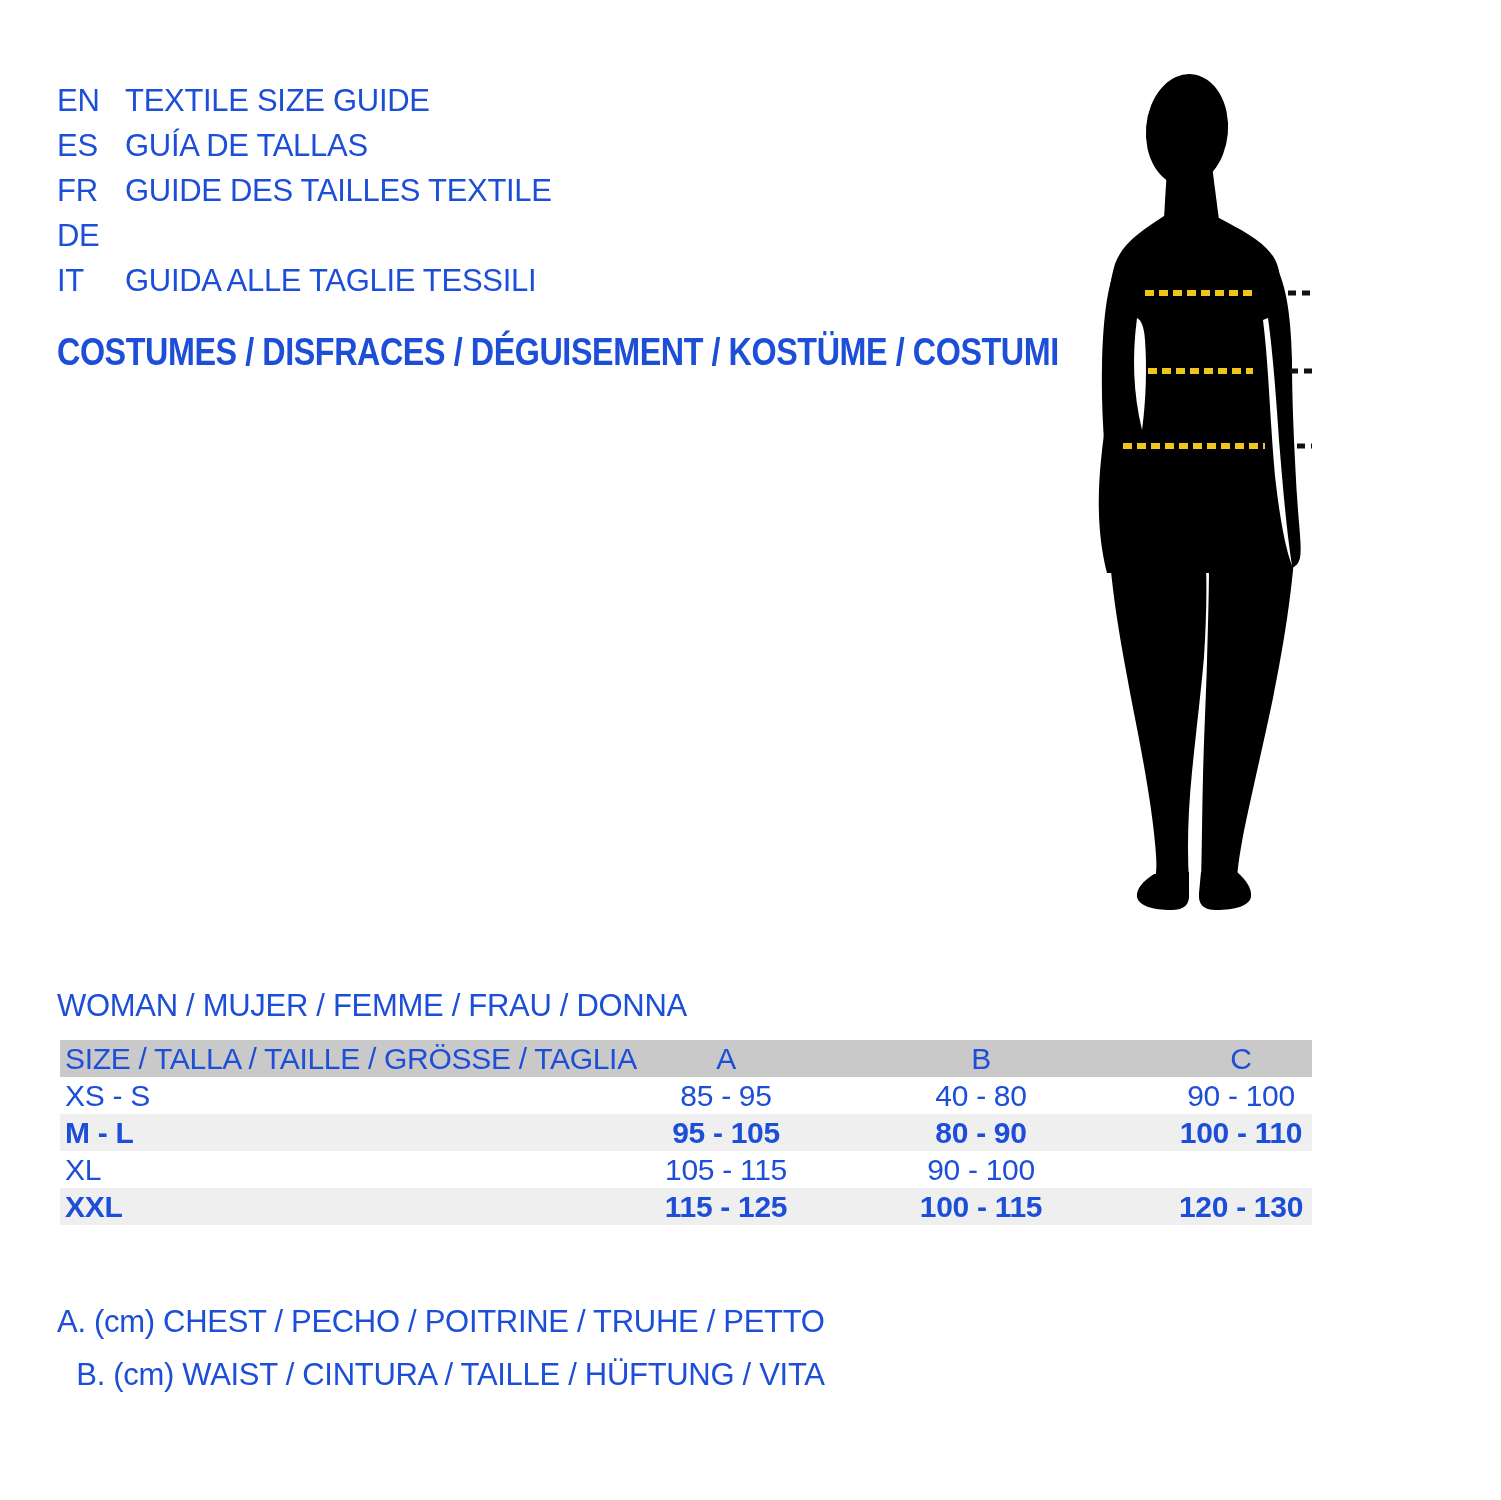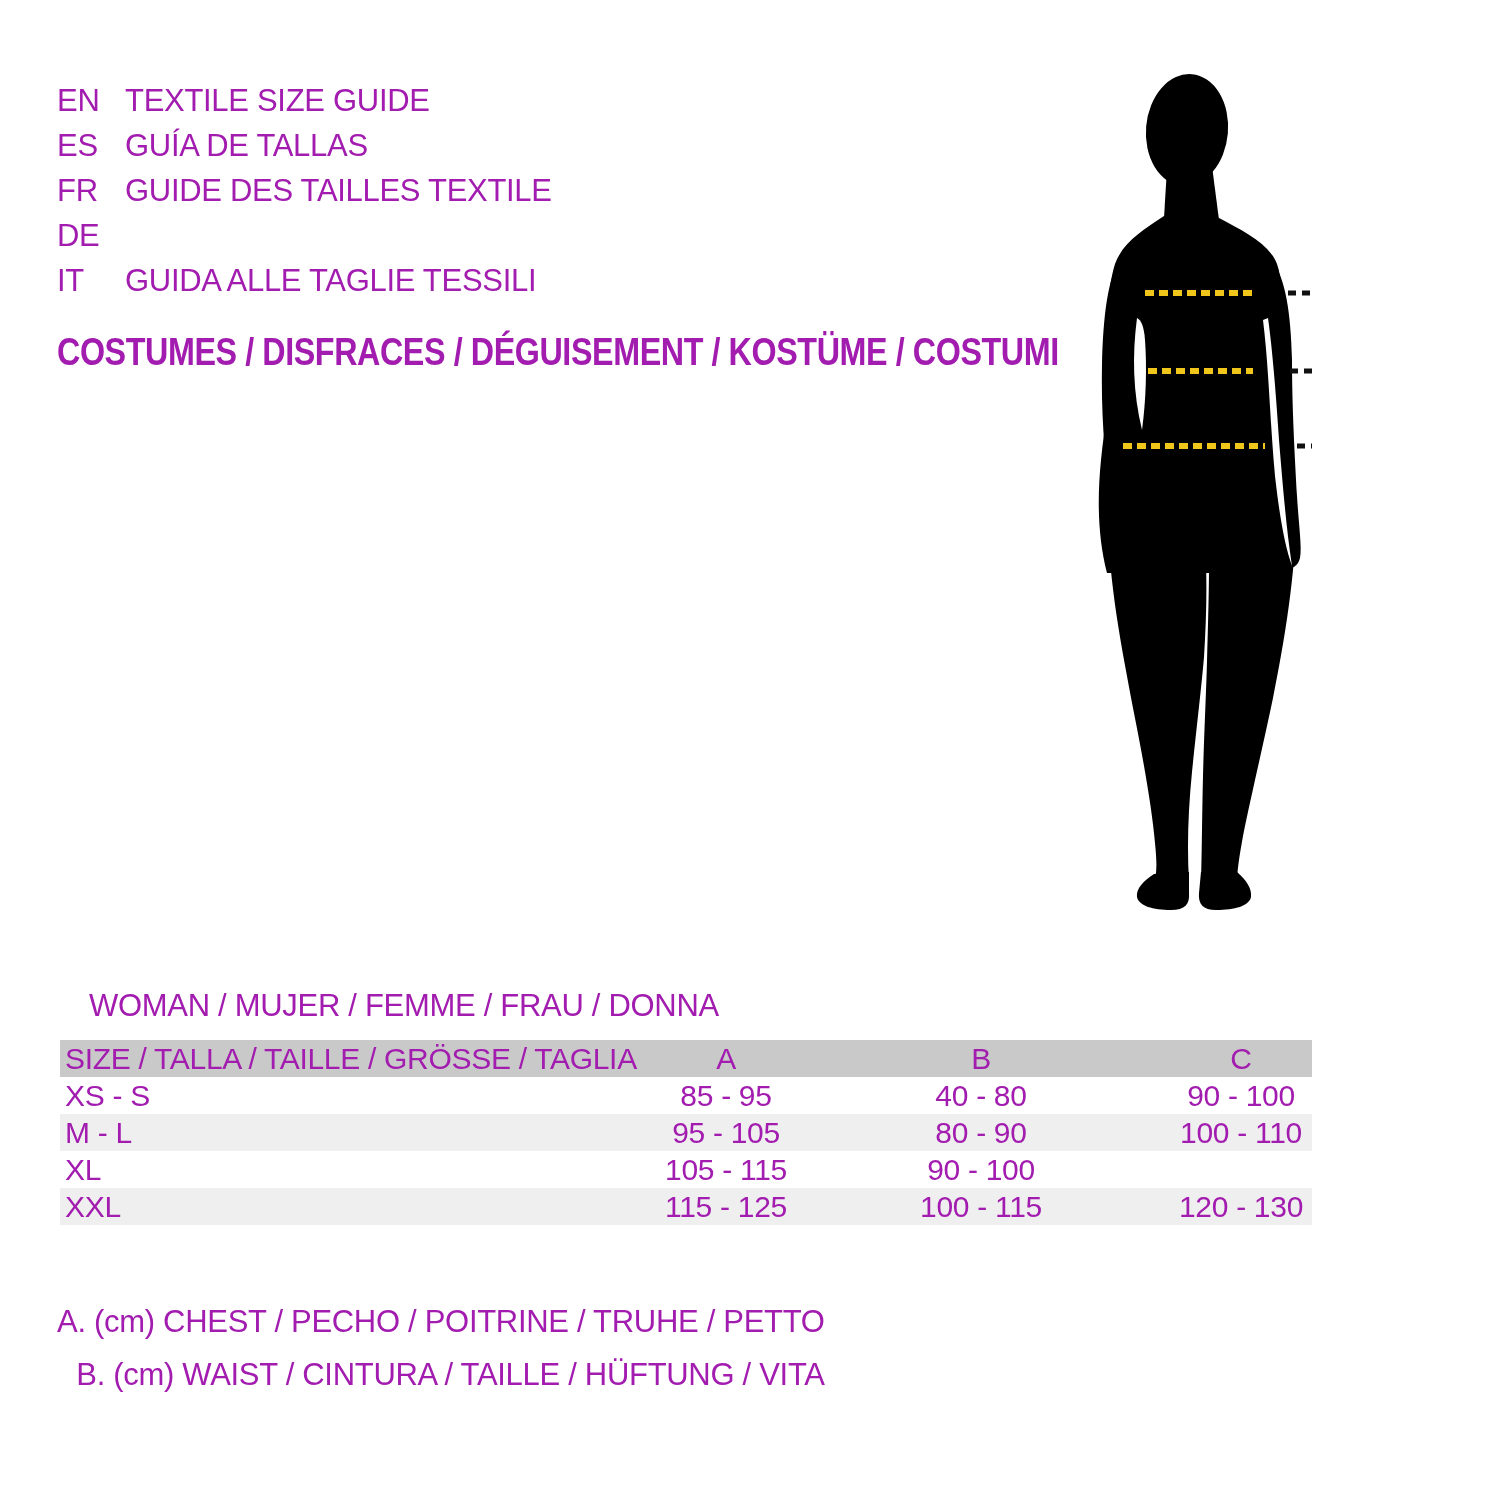--- a/index.html
+++ b/index.html
@@ -4,21 +4,21 @@
 <style>
   * { margin: 0; padding: 0; box-sizing: border-box; }
   html, body { background: #ffffff; }
   .page {
     position: relative;
     width: 1312px;
     height: 1500px;
     background: #ffffff;
     overflow: hidden;
     font-family: "Liberation Sans", sans-serif;
-    color: #a21caf;
+    color: #1d4ed8;
   }
 
   
   .lang-list {
     position: absolute;
     left: 57px;
     top: 78px;
   }
   .lang-row {
     display: flex;
@@ -62,41 +62,40 @@
 
   
   .woman-title {
     position: absolute;
     left: 57px;
     top: 985px;
     font-size: 31px;
     line-height: 42px;
     letter-spacing: -0.3px;
     white-space: nowrap;
-    margin-left: 32px;
   }
 
   
   .size-table {
     position: absolute;
     left: 60px;
     top: 1040px;
     width: 1377px;
   }
   .t-row {
     display: grid;
     grid-template-columns: 540px 252px 258px 262px;
     padding-right: 65px;
     height: 37px;
     line-height: 37px;
     font-size: 30px;
     letter-spacing: -0.3px;
   }
   .t-row.header { background: #c9c9c9; }
-  .t-row.stripe { background: #efefef; }
+  .t-row.stripe { background: #efefef; font-weight: bold; }
   .t-cell-size { text-align: left; padding-left: 5px; white-space: nowrap; }
   .t-cell-val  { text-align: center; white-space: nowrap; }
 
   
   .legend {
     position: absolute;
     left: 57px;
     top: 1295px;
   }
   .legend-line {

